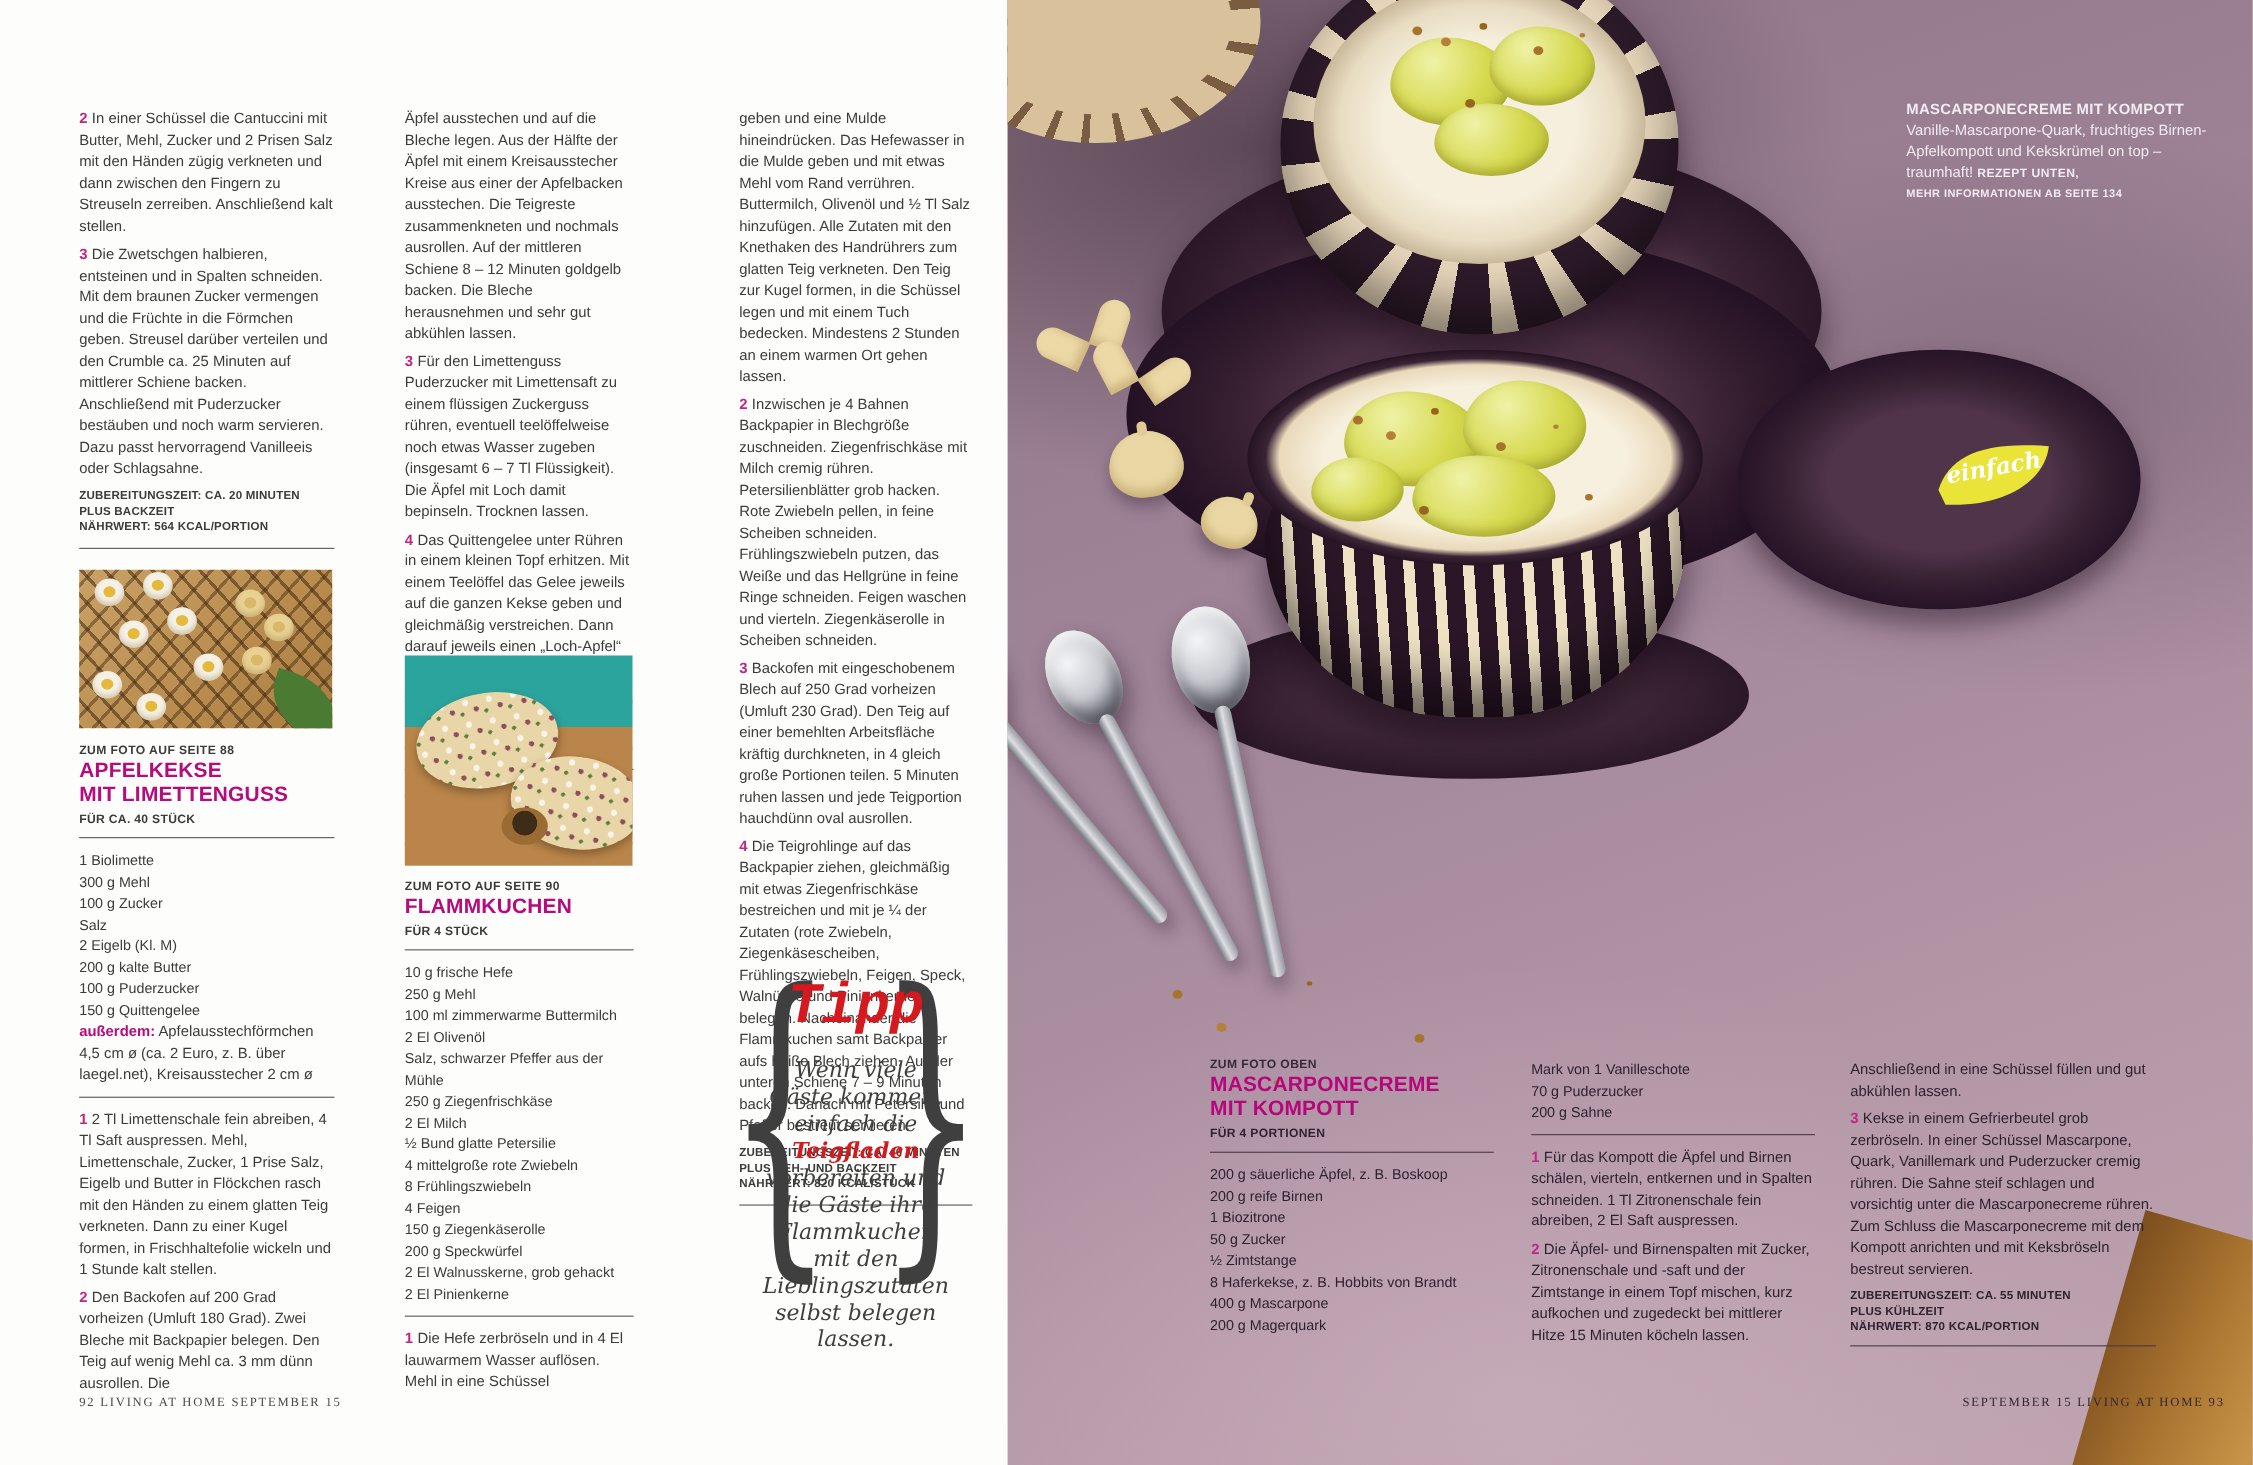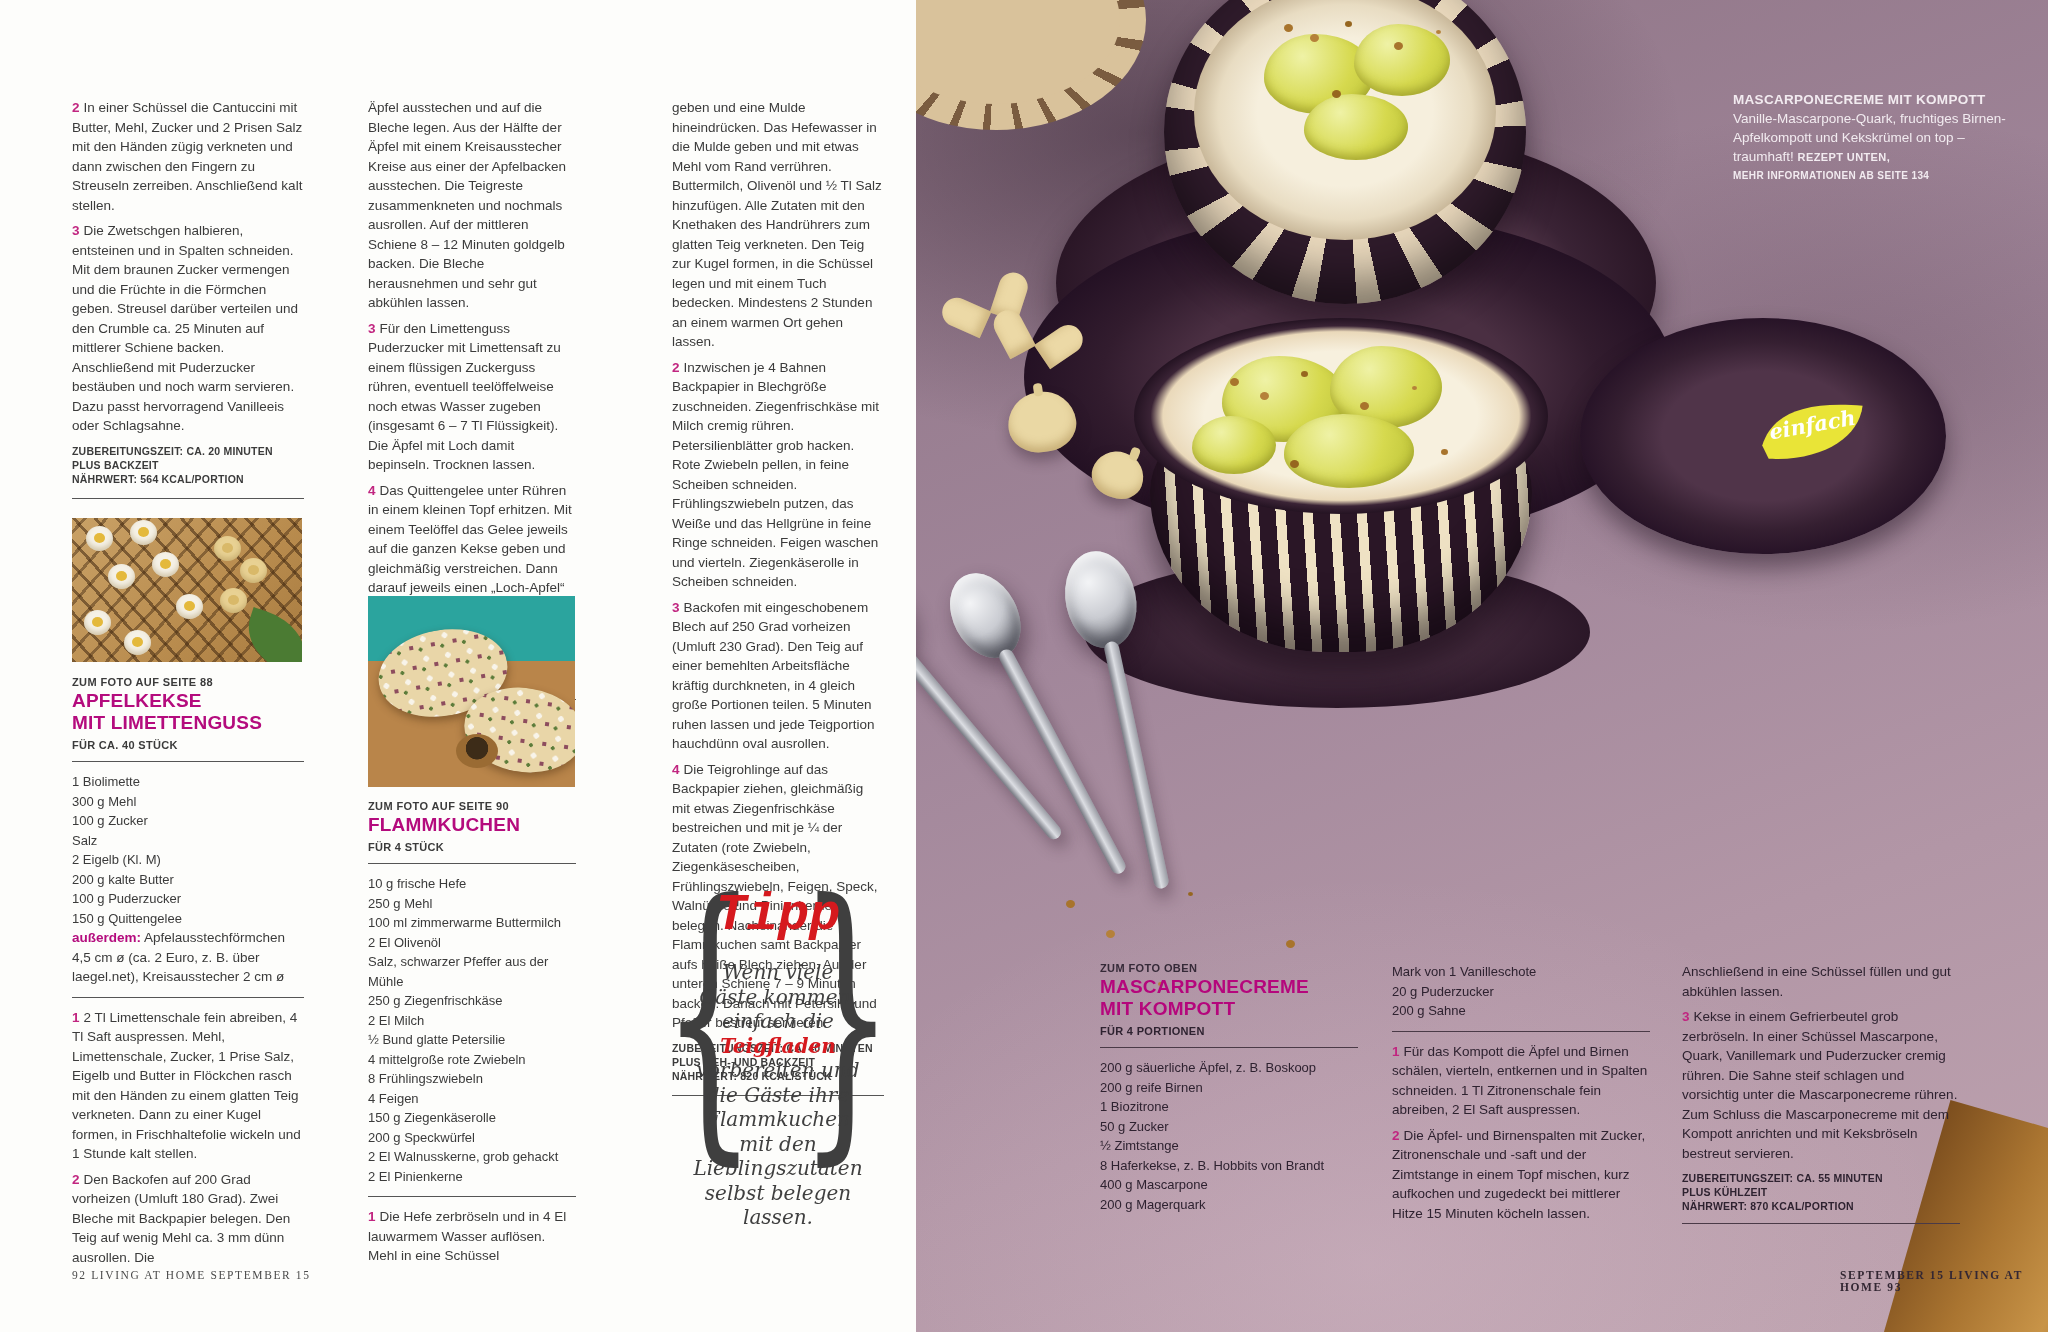--- a/index.html
+++ b/index.html
@@ -47,21 +47,21 @@
   .brace{position:absolute;top:-26px;font-family:"DejaVu Serif",serif;font-size:300px;font-weight:400;color:#3f3f3f;transform:scaleX(.5);line-height:340px;}
   .brace.l{left:-34px;}
   .brace.r{right:-34px;}
   .tip-inner{position:absolute;left:28px;top:10px;width:204px;text-align:center;}
   .tip-title{font-family:Liberation Mono, monospace;font-style:italic;font-weight:bold;color:#d6191e;font-size:52px;line-height:56px;margin:6px 0 8px;}
   .tip-text{font-family:"DejaVu Serif",serif;font-style:italic;font-size:20px;line-height:24.5px;color:#3f3f3f;margin:16px;}
   .tip-hl{color:#d6191e;font-weight:bold;}
   
   .footer{position:absolute;top:1257px;font-family:"Liberation Serif",serif;font-size:11.5px;letter-spacing:1.6px;text-transform:uppercase;}
   .f-left{left:72px;color:#4a4a4a;}
-  .f-right{left:1840px;color:#332733;z-index:9;font-weight:bold;}
+  .f-right{left:1784px;color:#332733;z-index:9;}
   
   .photo{position:absolute;left:916px;top:0;width:1132px;height:1332px;overflow:hidden;background:
       radial-gradient(900px 520px at 20% 10%,rgba(40,24,38,.5),transparent 60%),
       radial-gradient(760px 420px at 82% 28%,rgba(72,50,66,.28),transparent 62%),
       radial-gradient(900px 600px at 40% 95%,rgba(235,210,222,.25),transparent 65%),
       linear-gradient(160deg,#8e7485,#a1869a 40%,#b296a6 70%,#bfa4b0);}
   .photo *{position:absolute;}
   .creamplate{left:-70px;top:-90px;width:300px;height:220px;border-radius:50%;
       background:repeating-conic-gradient(from 0deg,#d9c29b 0 13deg,#7a5c40 13deg 17deg);}
   .creamplate::after{content:"";position:absolute;inset:26px;border-radius:50%;background:#d9c29b;}
@@ -320,21 +320,21 @@
         <p>½ Zimtstange</p>
         <p>8 Haferkekse, z. B. Hobbits von Brandt</p>
         <p>400 g Mascarpone</p>
         <p>200 g Magerquark</p>
       </div>
   </div>
 
   <div class="rcol rb">
     <div class="ing">
         <p>Mark von 1 Vanilleschote</p>
-        <p>20 g Puderzucker</p>
+        <p>70 g Puderzucker</p>
         <p>200 g Sahne</p>
       </div>
     <div class="rule"></div>
     <div>
         <p class="step"><span class="num">1</span><span>Für das Kompott die Äpfel und Birnen schälen, vierteln, entkernen und in Spalten schneiden. 1 Tl Zitronenschale fein abreiben, 2 El Saft auspressen.</span></p>
         <p class="step"><span class="num">2</span><span>Die Äpfel- und Birnenspalten mit Zucker, Zitronenschale und -saft und der Zimtstange in einem Topf mischen, kurz aufkochen und zugedeckt bei mittlerer Hitze 15 Minuten köcheln lassen.</span></p>
       </div>
   </div>
 
   <div class="rcol rc">

